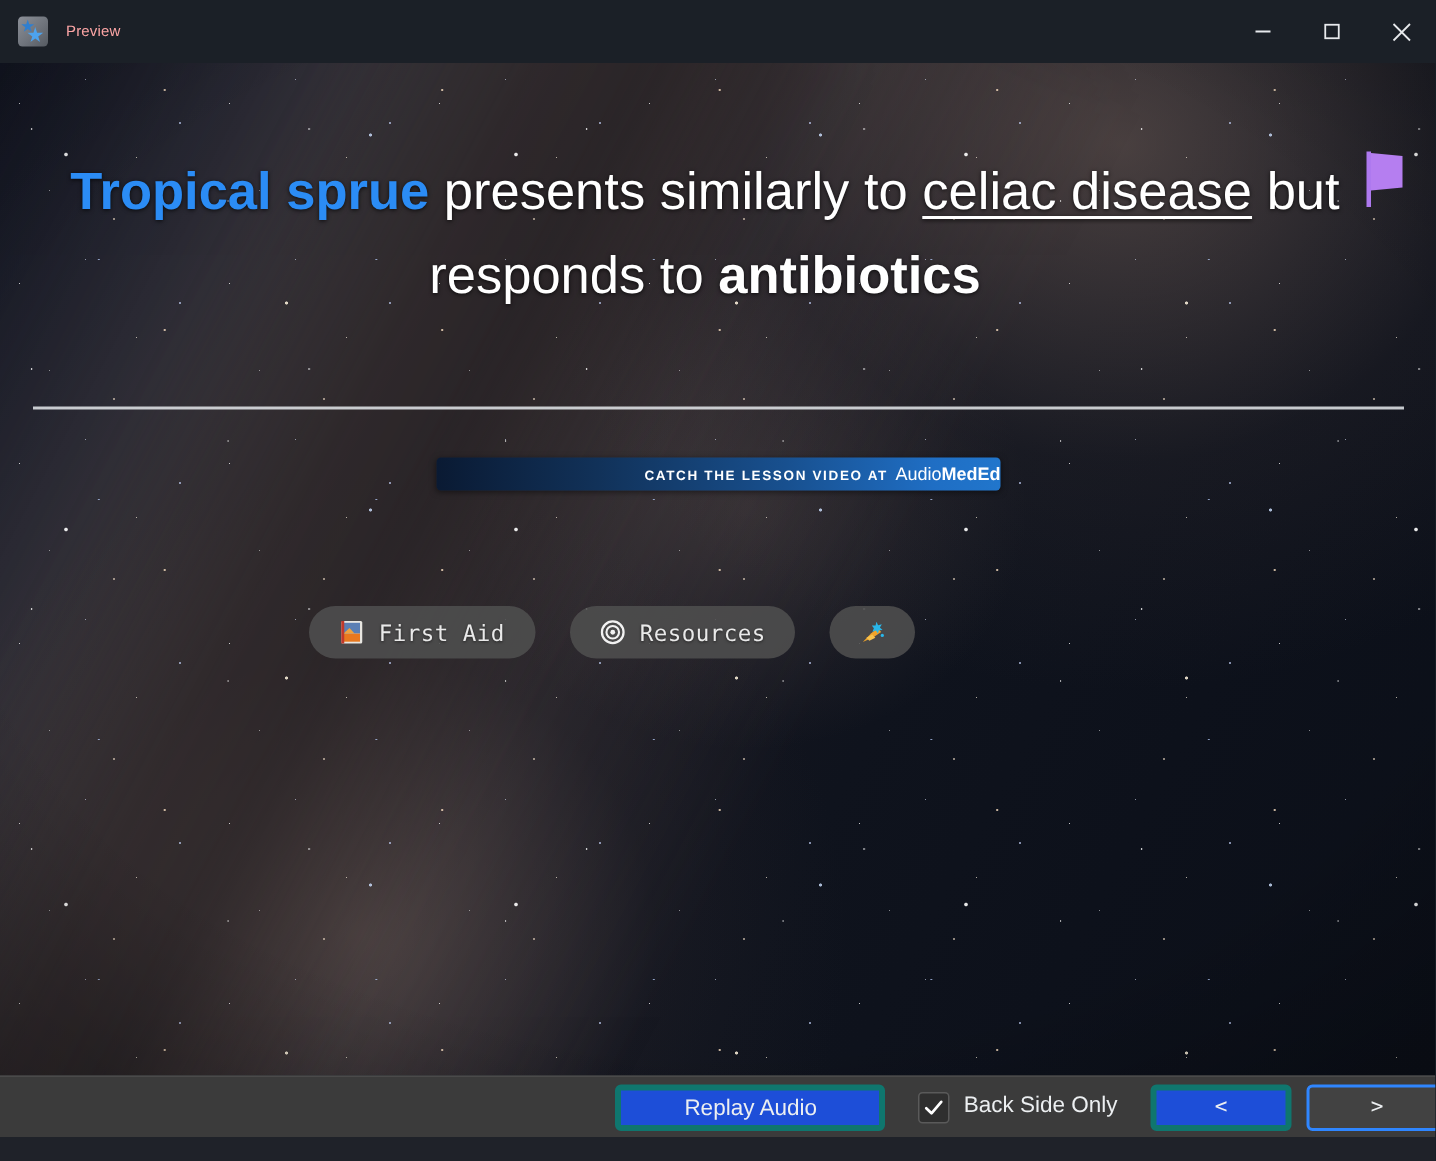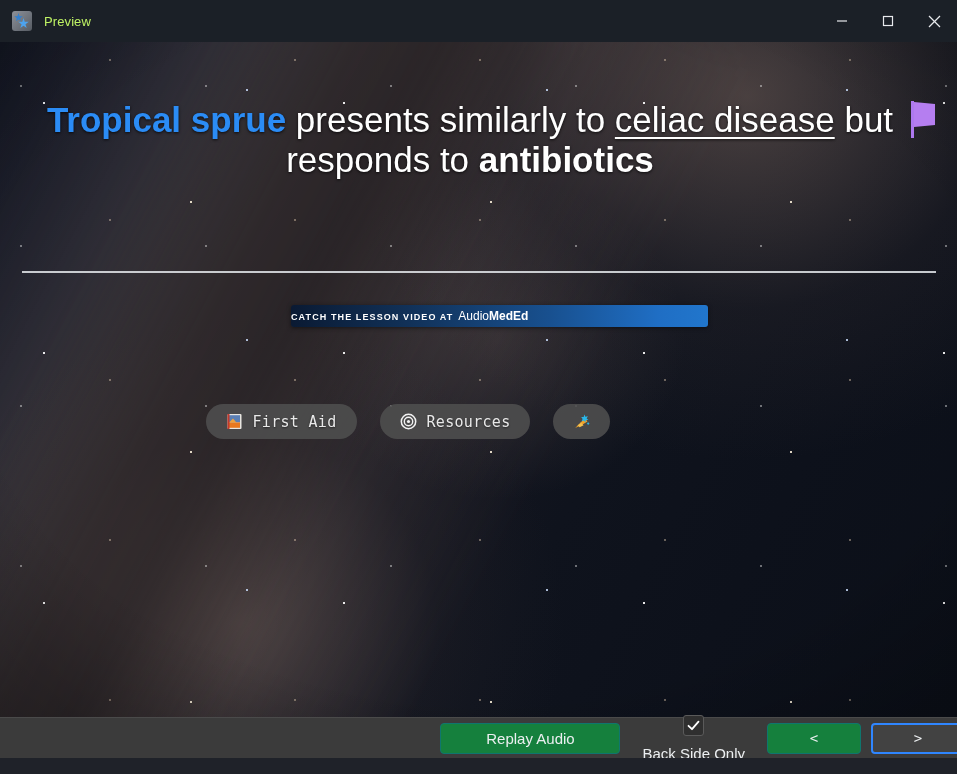--- a/index.html
+++ b/index.html
@@ -52,22 +52,22 @@
   }
   .title-icon::after {
     content: "";
     position: absolute;
     left: 6px; top: 7px;
     width: 11px; height: 11px;
     background: #4da3ee;
     clip-path: polygon(50% 0%, 61% 35%, 98% 35%, 68% 57%, 79% 91%, 50% 70%, 21% 91%, 32% 57%, 2% 35%, 39% 35%);
   }
   .title-text {
-    color: #bef264;
-    font-size: 13px;
+    color: #fca5a5;
+    font-size: 10px;
     letter-spacing: 0.1px;
   }
   .win-controls {
     margin-left: auto;
     display: flex;
     height: 42px;
   }
   .win-btn {
     width: 46px;
     height: 42px;
@@ -187,21 +187,21 @@
 
   
   .headline {
     position: absolute;
     top: 58px;
     left: 30px;
     width: 880px;
     text-align: center;
     color: #ffffff;
     font-size: 35px;
-    line-height: 40px;
+    line-height: 56px;
     font-weight: 400;
     text-shadow: 0 1px 3px rgba(0,0,0,0.75);
   }
   .hl-blue { color: #2b8cf5; font-weight: 700; }
   .hl-u { text-decoration: underline; text-underline-offset: 5px; text-decoration-thickness: 2px; }
   .hl-b { font-weight: 700; }
 
   .flag {
     position: absolute;
     top: 57px;
@@ -220,27 +220,27 @@
     height: 2px;
     background: #dfe2e6;
     opacity: 0.88;
   }
 
   
   .banner {
     position: absolute;
     top: 263px;
     left: 291px;
-    width: 417px;
+    width: 376px;
     height: 22px;
     border-radius: 3px;
     background: linear-gradient(90deg, #0a1a33 0%, #113158 28%, #18508f 62%, #1f6ec4 88%, #2176cc 100%);
     display: flex;
     align-items: center;
-    justify-content: flex-start;
+    justify-content: flex-end;
     box-shadow: 0 1px 4px rgba(0,0,0,0.5);
   }
   .banner-text {
     font-size: 9px;
     font-weight: 700;
     letter-spacing: 1.1px;
     color: #ffffff;
     white-space: nowrap;
     display: flex;
     align-items: baseline;
@@ -302,22 +302,22 @@
     position: absolute;
     left: 0;
     top: 758px;
     width: 957px;
     height: 16px;
     background: #1f2229;
     z-index: 30;
   }
   .bb-spacer { flex: 1; }
   .btn {
-    background: #15803d;
-    border: 1px solid #0f766e;
+    background: #1d4ed8;
+    border: 4px solid #0f766e;
     border-radius: 4px;
     color: #eceff1;
     font-family: "Liberation Sans", sans-serif;
     font-size: 15px;
     height: 31px;
     padding: 0 14px;
     cursor: pointer;
     display: inline-flex;
     align-items: center;
     justify-content: center;
@@ -327,26 +327,25 @@
     width: 94px;
     font-family: "DejaVu Sans Mono", "Liberation Mono", monospace;
     font-size: 14px;
   }
   .btn-nav.focused {
     border: 2px solid #2f86ff;
     background: #424242;
   }
   .checkrow {
     display: inline-flex;
-    align-items: center;
+    align-items: flex-start;
     gap: 9px;
     margin-left: 22px;
     margin-right: 16px;
     cursor: pointer;
-    flex-direction: column;
   }
   .checkbox {
     width: 21px;
     height: 21px;
     border-radius: 3px;
     background: #2f2f2f;
     border: 1px solid #5a5a5a;
     display: flex;
     align-items: center;
     justify-content: center;

